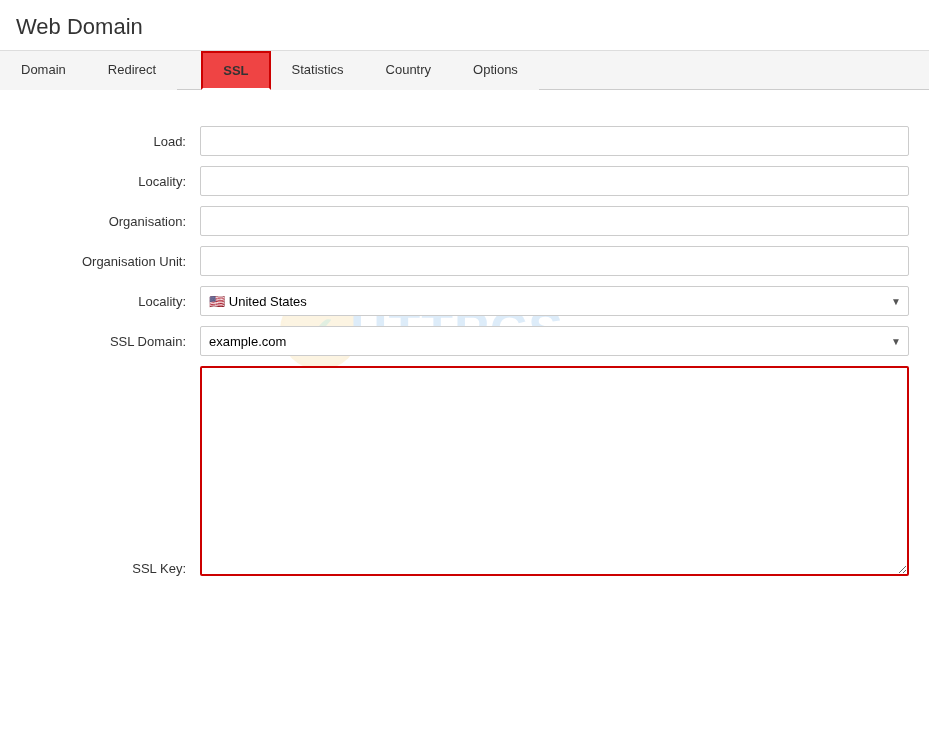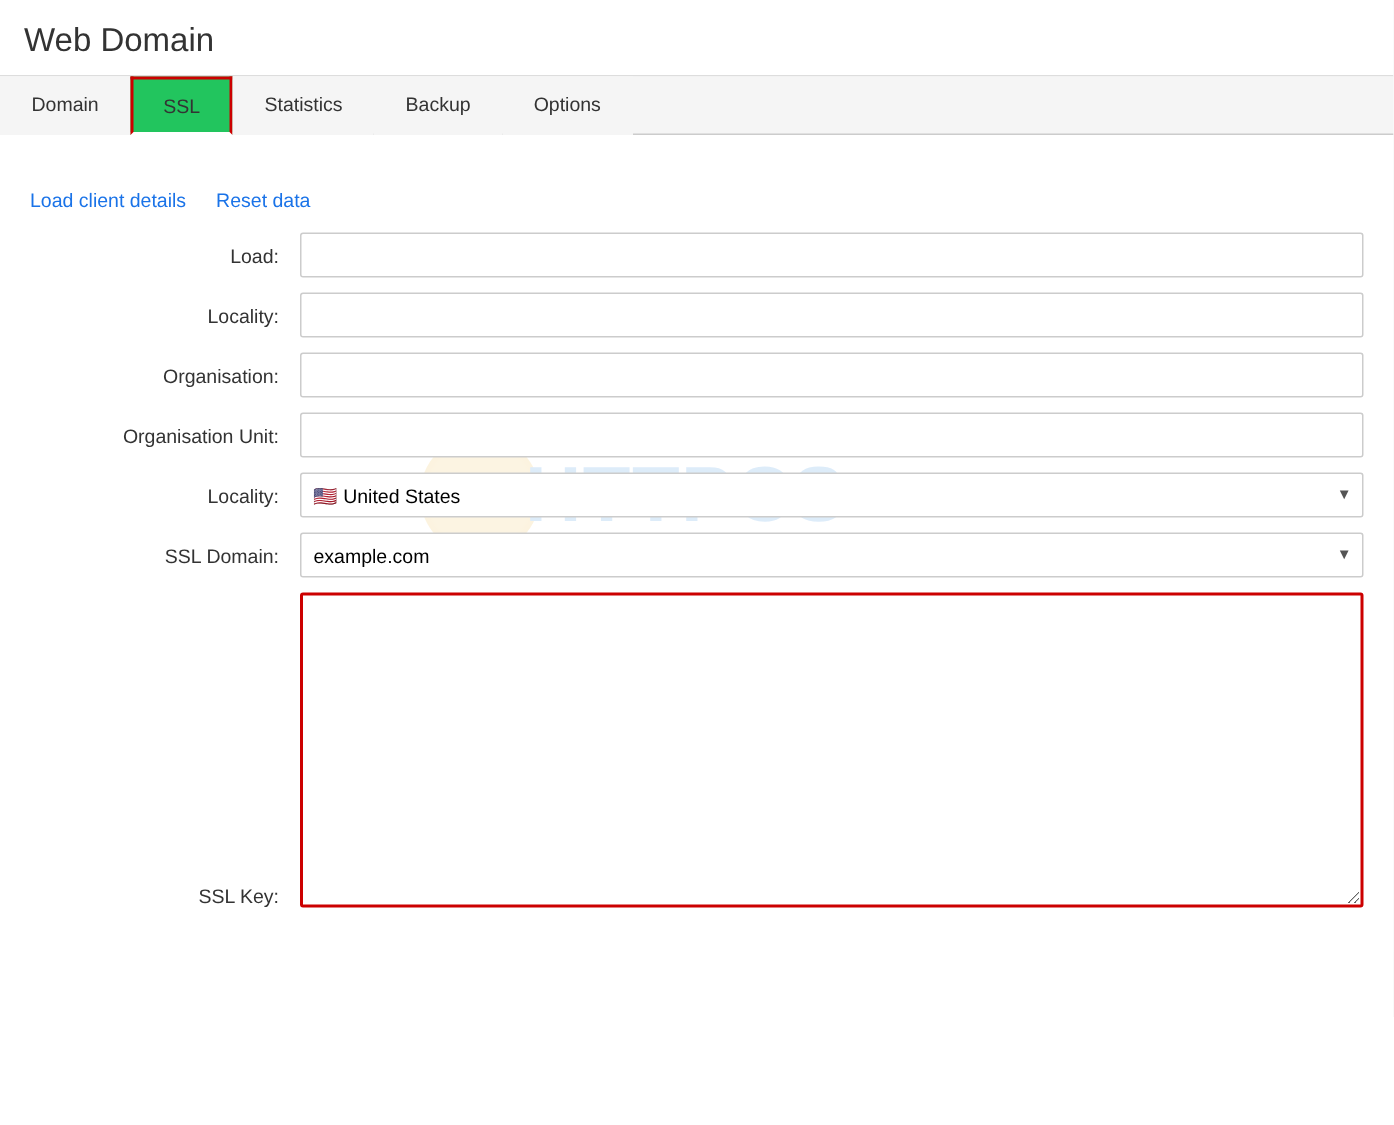--- a/index.html
+++ b/index.html
@@ -48,25 +48,26 @@
       color: #333;
       background: #f5f5f5;
       border: 1px solid transparent;
       border-bottom: none;
       margin-bottom: -1px;
       text-decoration: none;
       display: inline-block;
     }
 
     .tab-item.active {
-      background: #22c55e;
+      background: #ef4444;
       border: 2px solid #cc0000;
       border-bottom: 2px solid #fff;
       color: #333;
-      font-weight: normal;
+      font-weight: bold;
+      margin-left: 24px;
     }
 
     .content-area {
       background: #fff;
       padding: 20px 0 20px 0;
     }
 
     .action-links {
       display: flex;
       gap: 20px;
@@ -196,41 +197,38 @@
 </head>
 <body>
 
 <div class="page-wrapper">
   <div class="page-header">
     <h1 class="page-title">Web Domain</h1>
   </div>
 
   <div class="tabs-bar">
     <a class="tab-item">Domain</a>
+    <a class="tab-item">Redirect</a>
     <a class="tab-item active">SSL</a>
     <a class="tab-item">Statistics</a>
-    <a class="tab-item">Backup</a>
+    <a class="tab-item">Country</a>
     <a class="tab-item">Options</a>
   </div>
 
   <div class="content-area page-content-rel">
 
     <div class="watermark-container">
       <div class="wm-badge">
         <span class="wm-check">✔</span>
       </div>
       <div class="wm-text">HTTPCS</div>
     </div>
 
     <div style="height: 16px;"></div>
 
-    <div class="action-links">
-      <a class="action-link">Load client details</a>
-      <a class="action-link">Reset data</a>
-    </div>
 
     <div class="form-section">
 
       <div class="form-row">
         <label class="form-label">Load:</label>
         <input class="form-input" type="text" value="" style="">
       </div>
 
       <div class="form-row">
         <label class="form-label">Locality:</label>

